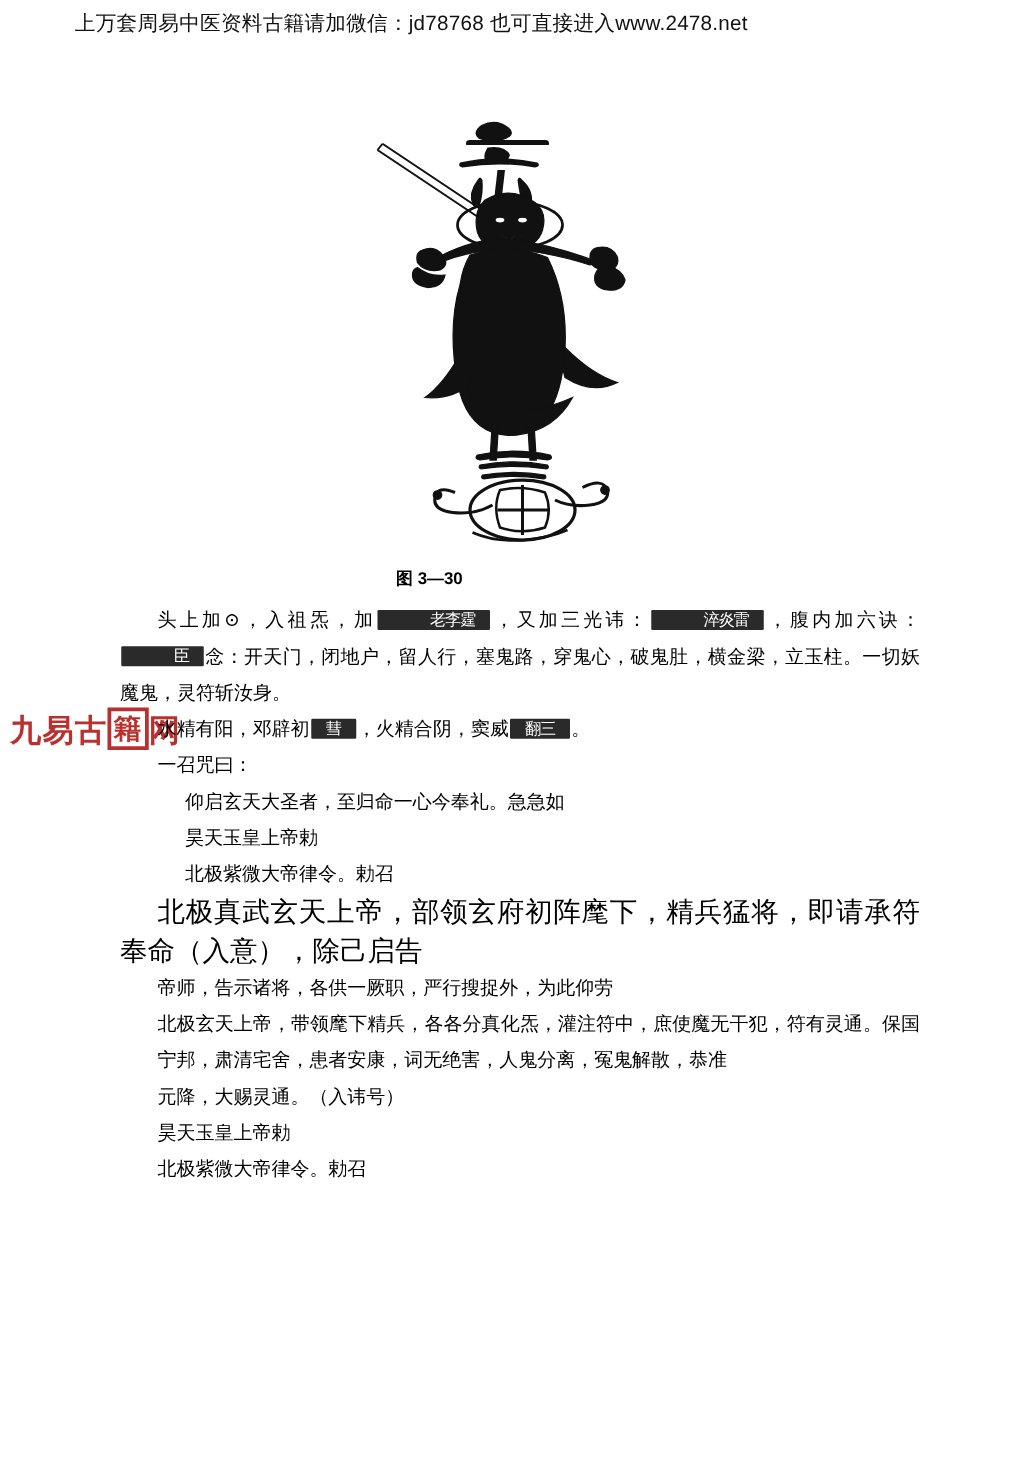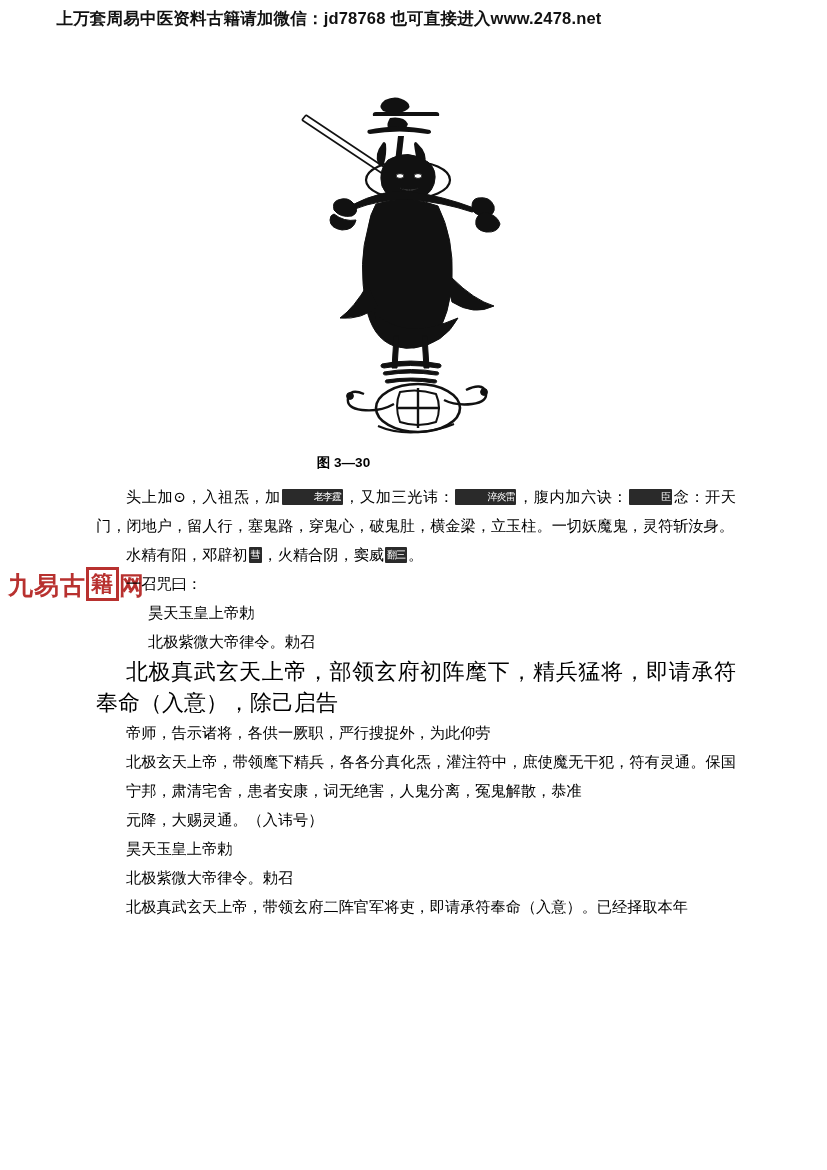--- a/index.html
+++ b/index.html
@@ -25,21 +25,21 @@
 
   
   .banner {
     position: absolute;
     top: 8px;
     left: 0;
     width: 658px;
     text-align: center;
     font-family: "Liberation Sans", "DejaVu Sans", sans-serif;
     font-size: 16.5px;
-    font-weight: bold;
+    font-weight: normal;
     letter-spacing: 0.2px;
     color: #111111;
     white-space: nowrap;
   }
 
   
   .figure-area {
     position: absolute;
     top: 88px;
     left: 0;
@@ -88,24 +88,24 @@
     line-height: 31px;
   }
 
   
   .glyph {
     display: inline-block;
     vertical-align: -3px;
     background: #2a2a2a;
     color: #ffffff;
     font-family: "Liberation Serif", "DejaVu Serif", serif;
-    font-size: 10px;
+    font-size: 13px;
     line-height: 16px;
     height: 16px;
-    padding: 0 2px;
+    padding: 0 12px;
     margin: 0 1px;
     letter-spacing: -1px;
     border-radius: 1px;
     overflow: hidden;
     white-space: nowrap;
   }
 
   
   .watermark {
     position: absolute;
@@ -199,24 +199,24 @@
   <div class="figure-caption">图 3—30</div>
 
   <div class="watermark">
     <span>九易古</span><span class="boxed">籍</span><span>网</span>
   </div>
 
   <div class="body-text" id="body-text">
       <div class="p ind1"><span>头上加⊙，入祖炁，加</span><span class="glyph">老李霆</span><span>，又加三光讳：</span><span class="glyph">淬炎雷</span><span>，腹内加六诀：</span><span class="glyph">臣</span><span>念：开天门，闭地户，留人行，塞鬼路，穿鬼心，破鬼肚，横金梁，立玉柱。一切妖魔鬼，灵符斩汝身。</span></div>
       <div class="p ind2"><span>水精有阳，邓辟初</span><span class="glyph">彗</span><span>，火精合阴，窦威</span><span class="glyph">翻三</span><span>。</span></div>
       <div class="p ind2"><span>一召咒曰：</span></div>
+      <div class="p ind3"><span>仰启玄天大圣者，至归命一心今奉礼。急急如</span></div>
       <div class="p ind3"><span>昊天玉皇上帝勅</span></div>
       <div class="p ind3"><span>北极紫微大帝律令。勅召</span></div>
       <div class="p ind1 big"><span>北极真武玄天上帝，部领玄府初阵麾下，精兵猛将，即请承符奉命（入意），除己启告</span></div>
       <div class="p ind2"><span>帝师，告示诸将，各供一厥职，严行搜捉外，为此仰劳</span></div>
       <div class="p ind2"><span>北极玄天上帝，带领麾下精兵，各各分真化炁，灌注符中，庶使魔无干犯，符有灵通。保国宁邦，肃清宅舍，患者安康，词无绝害，人鬼分离，冤鬼解散，恭准</span></div>
       <div class="p ind2"><span>元降，大赐灵通。（入讳号）</span></div>
       <div class="p ind2"><span>昊天玉皇上帝勅</span></div>
       <div class="p ind2"><span>北极紫微大帝律令。勅召</span></div>
-      <div class="p ind2"><span>北极真武玄天上帝，带领玄府二阵官军将吏，即请承符奉命（入意）。已经择取本年</span></div>
     </div>
 
 </div>
 
 </body></html>

